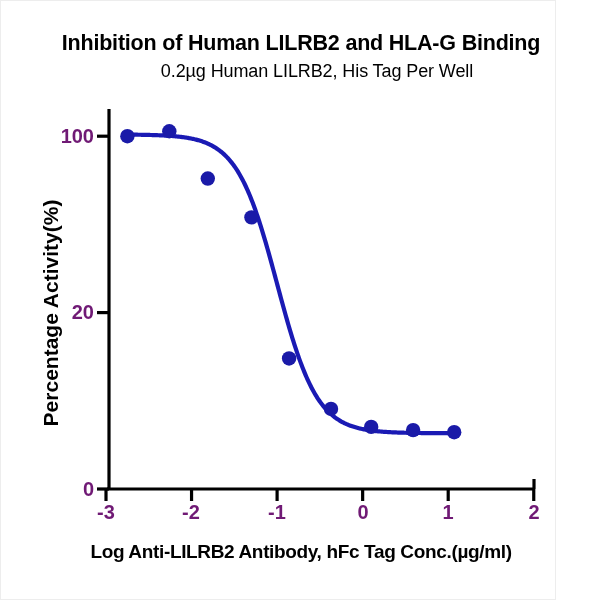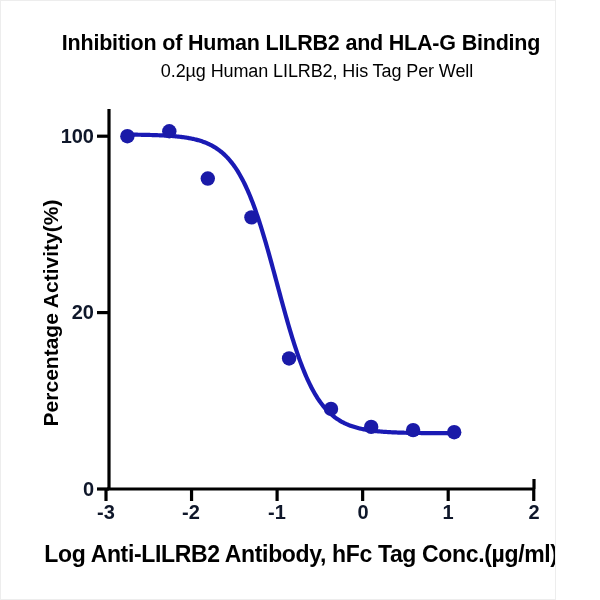--- a/index.html
+++ b/index.html
@@ -56,31 +56,31 @@
     font-weight: bold;
     color: #000000;
     white-space: nowrap;
   }
   .x-axis-title {
     position: absolute;
     left: 0;
     top: 540px;
     width: 600px;
     text-align: center;
-    font-size: 23px;
+    font-size: 19px;
     font-weight: bold;
     color: #000000;
     letter-spacing: -0.35px;
     white-space: nowrap;
   }
   .tick-label {
     position: absolute;
     font-size: 20px;
     font-weight: bold;
-    color: #0f172a;
+    color: #701a75;
     white-space: nowrap;
   }
   .ytick-label {
     text-align: right;
     transform: translateY(-50%);
   }
   .xtick-label {
     text-align: center;
     transform: translateX(-50%);
   }

